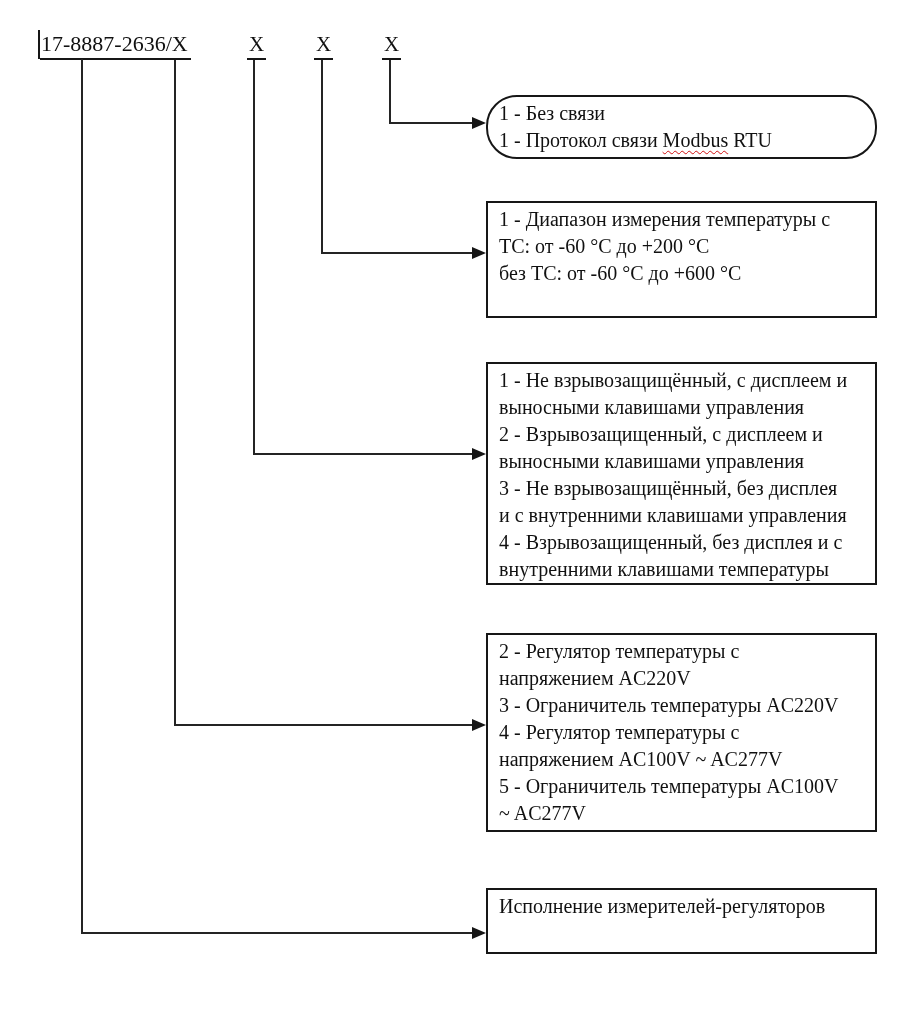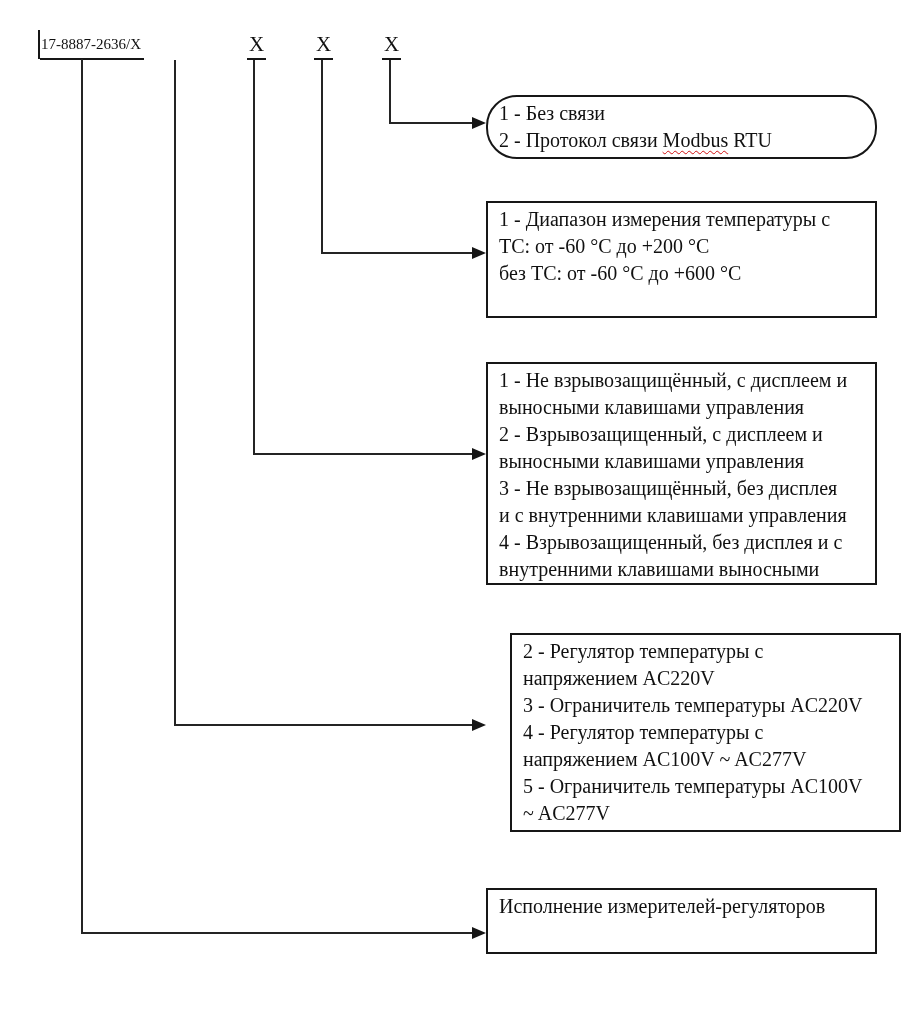--- a/index.html
+++ b/index.html
@@ -6,21 +6,21 @@
   .canvas{
     position:relative;
     width:906px;height:1012px;
     background:#ffffff;
     font-family:"Liberation Serif","DejaVu Serif",serif;
     color:#111111;
     overflow:hidden;
   }
   .code-label{
     position:absolute;left:40px;top:31px;
-    font-size:15px;line-height:26px;
+    font-size:22px;line-height:26px;
     border-bottom:2px solid #161616;
     padding:0 3px 1px 1px;
     white-space:nowrap;
   }
   .tick{
     position:absolute;left:38px;top:30px;
     width:2px;height:29px;background:#161616;
   }
   .xmark{
     position:absolute;top:31px;
@@ -80,38 +80,38 @@
   <div class="vline" style="left:321px;top:60px;height:194px;"></div>
   <div class="hline" style="left:321px;top:252px;width:152px;"></div>
   <div class="arrow" style="left:472px;top:247px;"></div>
 
   <div class="vline" style="left:389px;top:60px;height:64px;"></div>
   <div class="hline" style="left:389px;top:122px;width:84px;"></div>
   <div class="arrow" style="left:472px;top:117px;"></div>
 
   <div class="obox" style="top:95px;height:57px;border-radius:31px;">
       <div class="tline">1 - Без связи</div>
-      <div class="tline"><span>2 - Протокол связи </span><span class="misspelled">Modbus</span><span> RTU</span></div>
+      <div class="tline"><span>1 - Протокол связи </span><span class="misspelled">Modbus</span><span> RTU</span></div>
     </div>
   <div class="obox" style="top:201px;height:110px;">
       <div class="tline">1 - Диапазон измерения температуры с</div>
       <div class="tline">ТС: от -60 °С до +200 °С</div>
       <div class="tline">без ТС: от -60 °С до +600 °С</div>
     </div>
   <div class="obox" style="top:362px;height:216px;">
       <div class="tline">1 - Не взрывозащищённый, с дисплеем и</div>
       <div class="tline">выносными клавишами управления</div>
       <div class="tline">2 - Взрывозащищенный, с дисплеем и</div>
       <div class="tline">выносными клавишами управления</div>
       <div class="tline">3 - Не взрывозащищённый, без дисплея</div>
       <div class="tline">и с внутренними клавишами управления</div>
       <div class="tline">4 - Взрывозащищенный, без дисплея и с</div>
-      <div class="tline">внутренними клавишами выносными</div>
+      <div class="tline">внутренними клавишами температуры</div>
     </div>
-  <div class="obox" style="top:633px;height:192px;margin-left:24px;">
+  <div class="obox" style="top:633px;height:192px;">
       <div class="tline">2 - Регулятор температуры с</div>
       <div class="tline">напряжением AC220V</div>
       <div class="tline">3 - Ограничитель температуры AC220V</div>
       <div class="tline">4 - Регулятор температуры с</div>
       <div class="tline">напряжением AC100V ~ AC277V</div>
       <div class="tline">5 - Ограничитель температуры AC100V</div>
       <div class="tline">~ AC277V</div>
     </div>
   <div class="obox" style="top:888px;height:59px;">
       <div class="tline">Исполнение измерителей-регуляторов</div>

